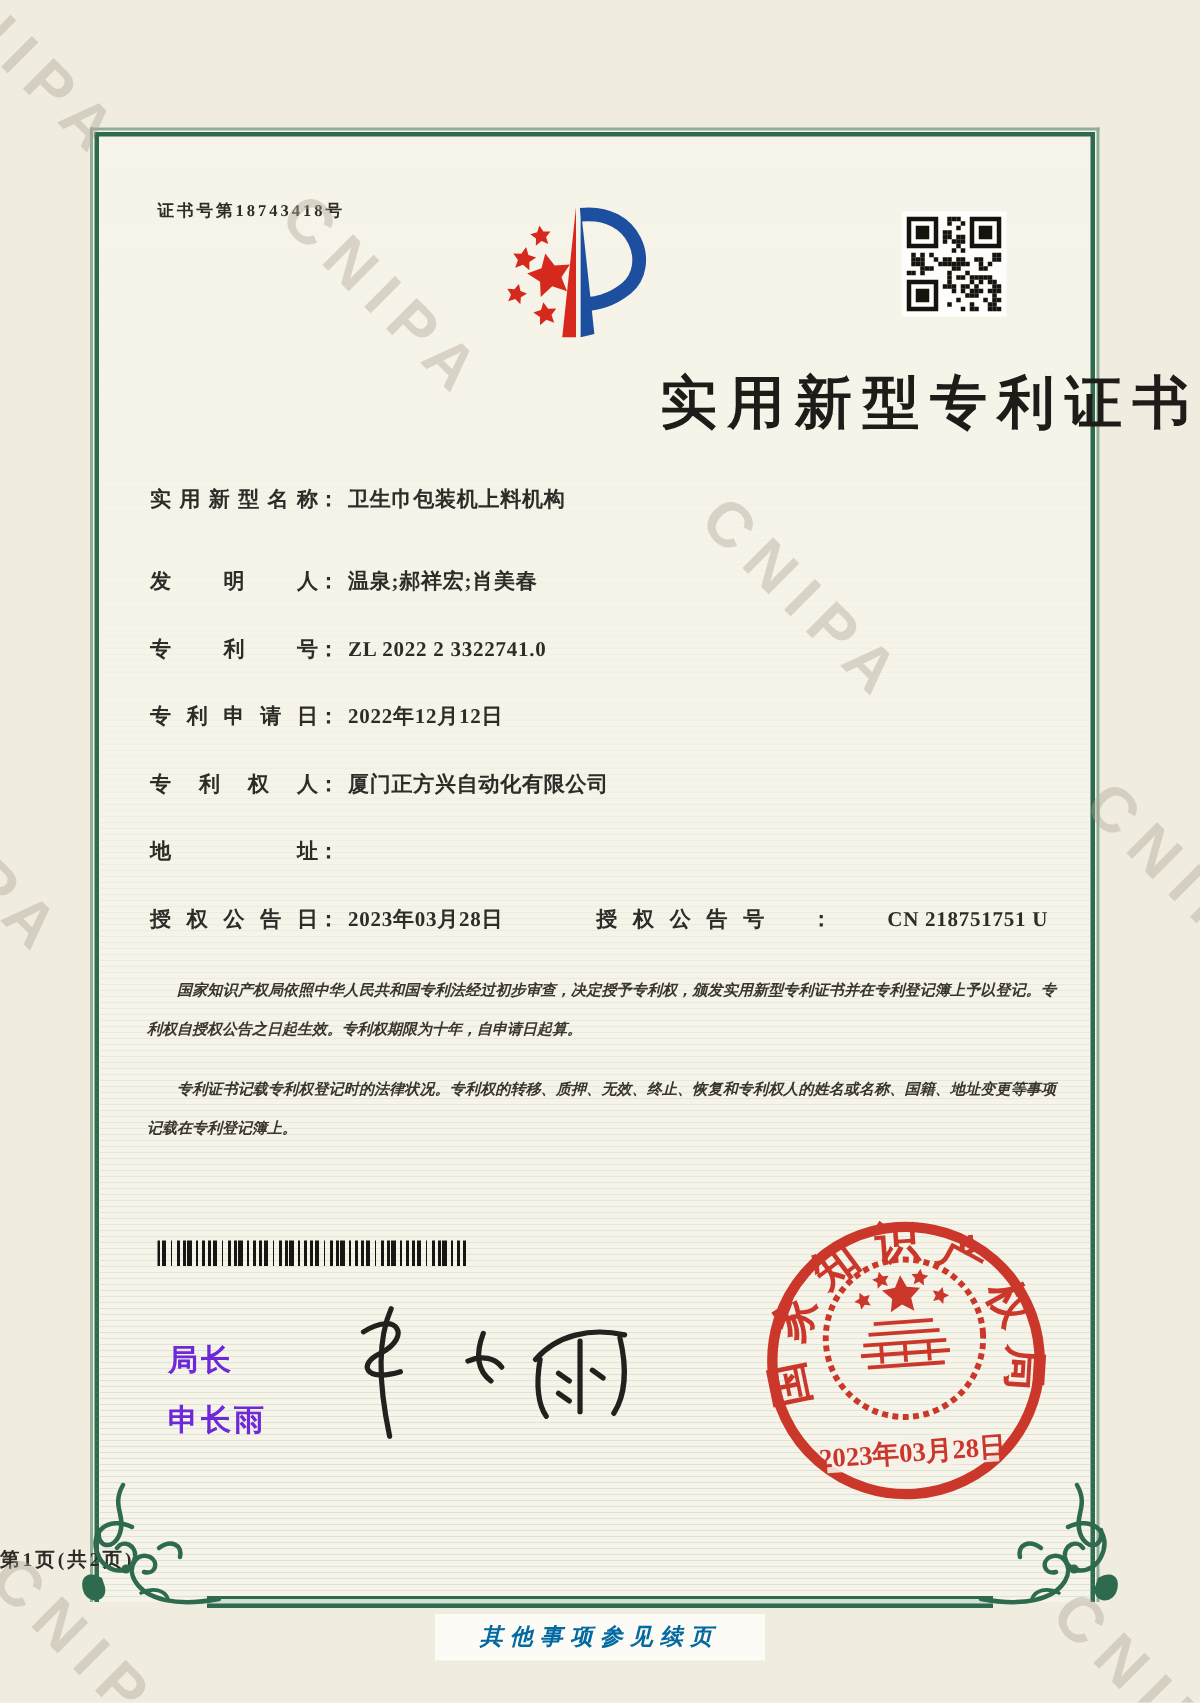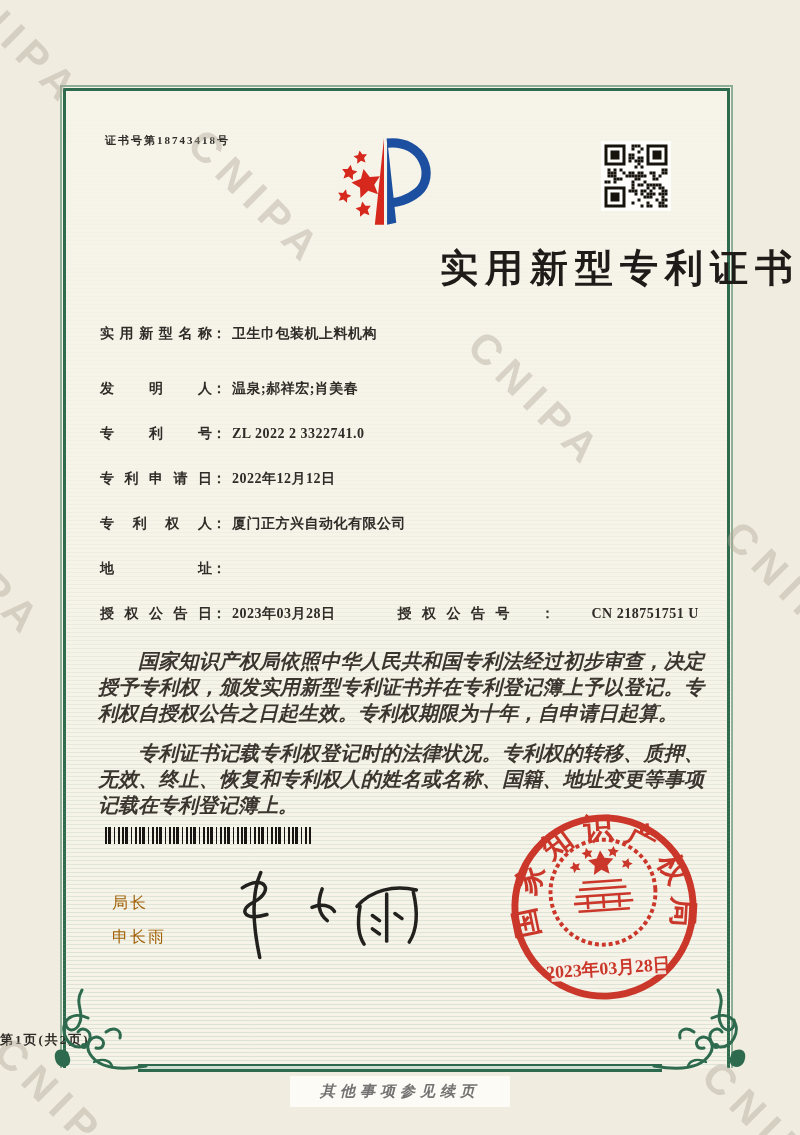--- a/index.html
+++ b/index.html
@@ -49,51 +49,51 @@
   .frow { display:flex; align-items:baseline; line-height:25px; margin-bottom:20px; font-size:14px; font-weight:600; }
   .frow.first { margin-bottom:30px; }
   .flabel { display:inline-block; width:112px; text-align:justify; text-align-last:justify; font-weight:700; flex:none; }
   .fcolon { font-weight:700; margin-right:6px; flex:none; }
   .fvalue { font-weight:600; letter-spacing:0.5px; }
   .pair { display:flex; align-items:center; }
   .pair2 { margin-left:62px;gap:31px; }
   
   .paras { position:absolute; left:98px; top:648px; width:606px; z-index:2; }
   .paras p {
-    font-size:20px; line-height:26px; text-indent:2em; text-align:justify;
+    font-size:10px; line-height:26px; text-indent:2em; text-align:justify;
     font-style:italic; font-weight:600; color:#3a352e; margin-bottom:14px;
   }
   
   .barcode {
     position:absolute; left:105px; top:827px; width:207px; height:17px; z-index:2;
     background:repeating-linear-gradient(90deg,
       #181512 0 2px, transparent 2px 3px,
       #181512 3px 6px, transparent 6px 9px,
       #181512 9px 10px, transparent 10px 13px,
       #181512 13px 15px, transparent 15px 17px);
   }
   
   .signer { position:absolute; left:112px; top:893px; z-index:2; font-family:"Liberation Sans", sans-serif; }
-  .signer div { font-size:16px; font-weight:normal; color:#a16207; margin-bottom:13px; letter-spacing:2px; }
+  .signer div { font-size:20px; font-weight:bold; color:#6d28d9; margin-bottom:13px; letter-spacing:2px; }
   .sig-script { position:absolute; left:228px; top:860px; width:215px; height:108px; z-index:2; }
   
   .seal { position:absolute; left:505px; top:808px; width:198px; height:198px; z-index:3; transform:rotate(-4deg); opacity:0.92; }
   
   .page-info { position:absolute; left:0; top:1031px; width:100%; text-align:left; font-size:13px; font-weight:bold; letter-spacing:2px; z-index:2; }
   .bottom-line {
     position:absolute; left:138px; top:1064px; width:524px; height:8px; z-index:2;
     border-top:2px solid #2d6a4e; border-bottom:3px solid #2d6a4e; background:#cfdfd2;
   }
   .flourish { position:absolute; top:988px; width:100px; height:90px; z-index:2; }
   .flourish.left { left:48px; }
   .flourish.right { left:652px; transform:scaleX(-1); }
   .continuation {
     position:absolute; left:50%; top:1076px; transform:translateX(-50%);
     background:#fcfbf5; padding:6px 30px; z-index:2;
-    font-size:15px; font-style:italic; font-weight:600; letter-spacing:5px; color:#737373;
+    font-size:15px; font-style:italic; font-weight:600; letter-spacing:5px; color:#0369a1;
     white-space:nowrap;
   }
 </style>
 </head>
 <body>
 
 <div class="frame-outer">
   <div class="frame-inner"></div>
 </div>
 <div class="texture"></div>

